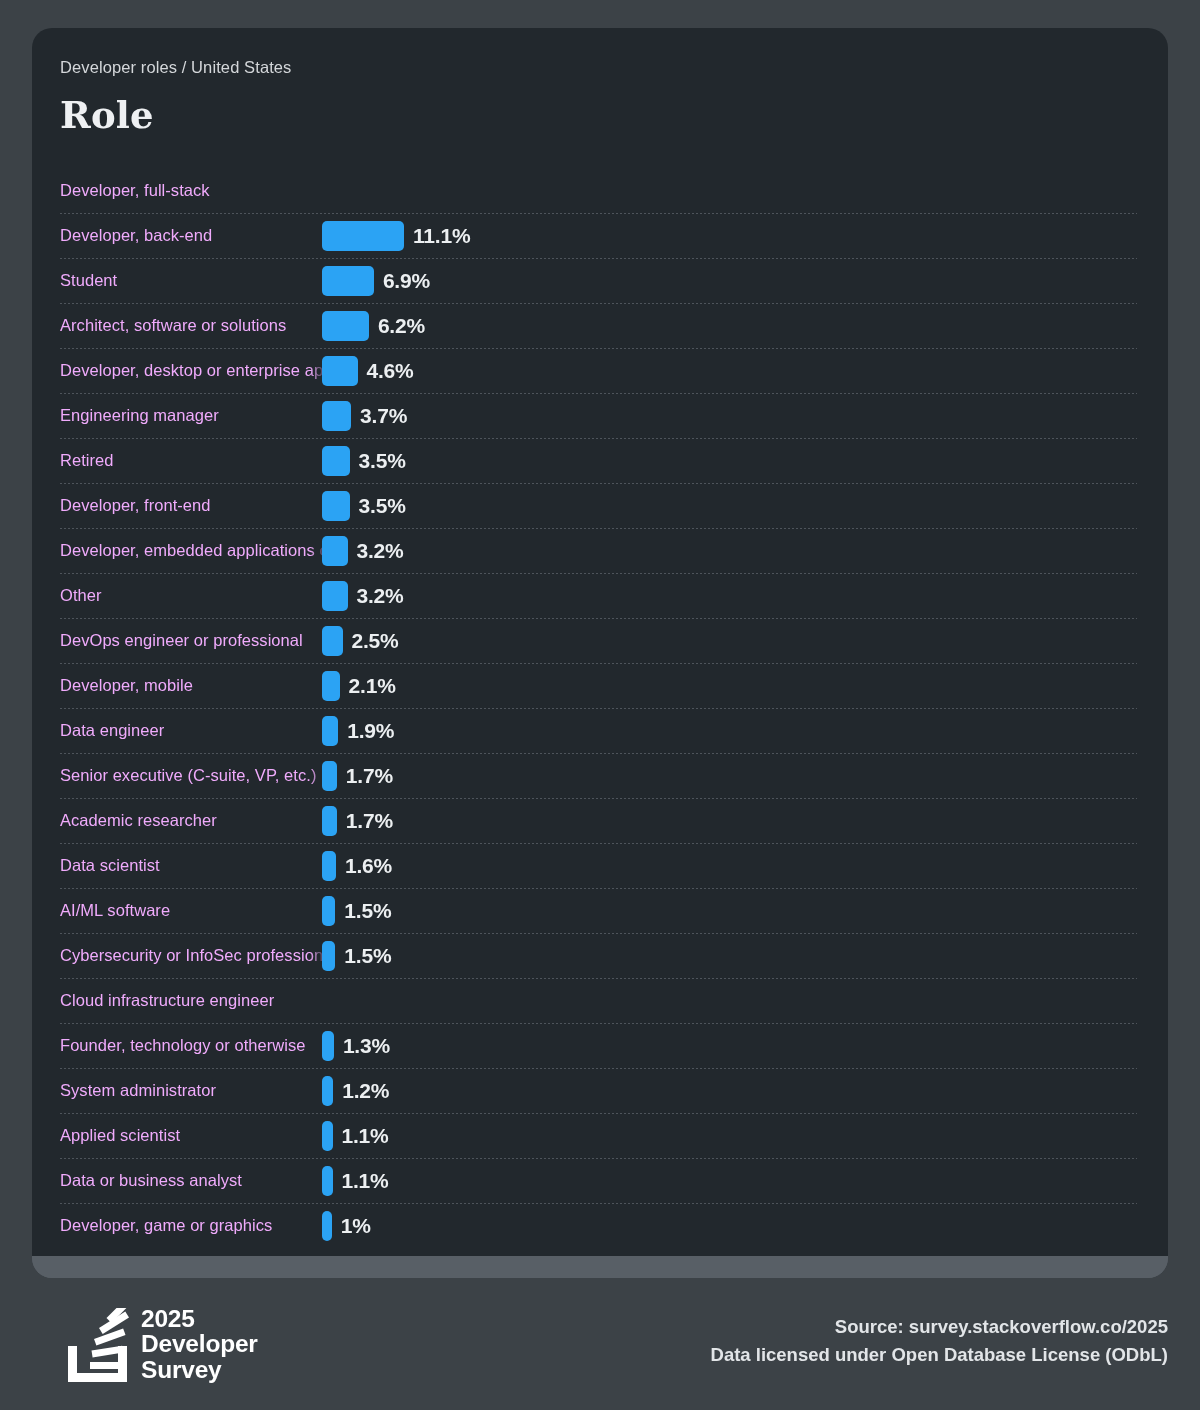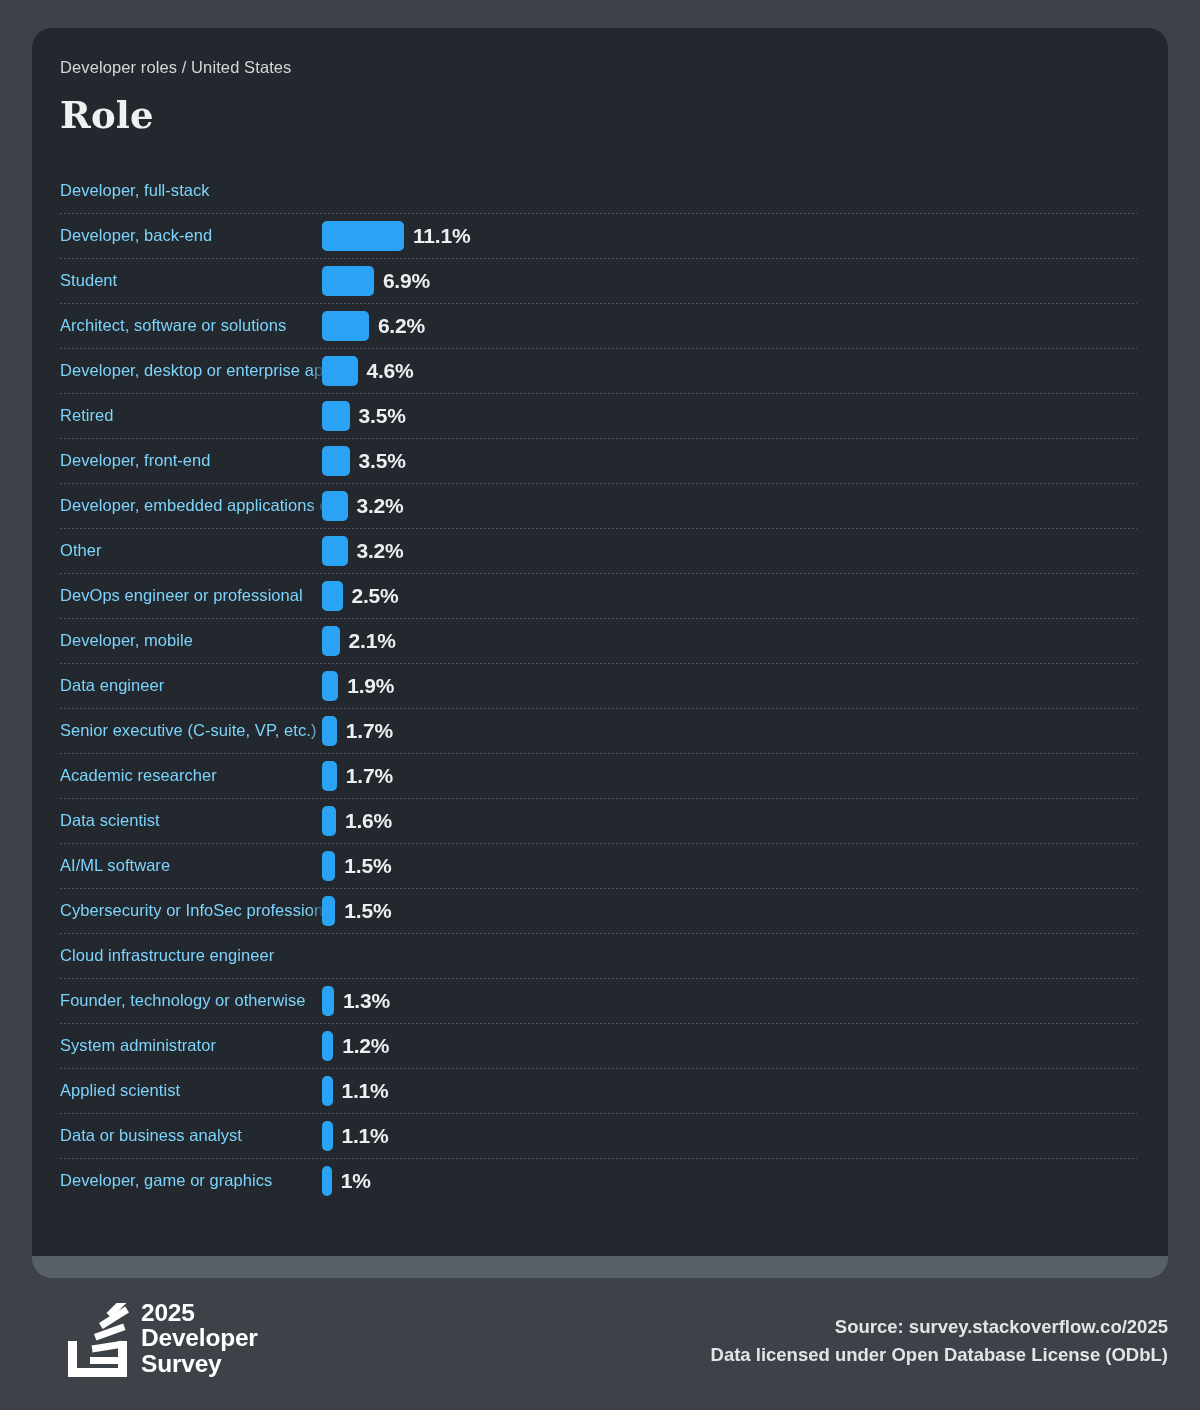--- a/index.html
+++ b/index.html
@@ -80,21 +80,21 @@
     background-repeat: repeat-x;
   }
 
   .row-label {
     width: 262px;
     min-width: 262px;
     flex: 0 0 262px;
     overflow: hidden;
     white-space: nowrap;
     font-size: 16.5px;
-    color: #7dd3fc;
+    color: #f0abfc;
     letter-spacing: 0.05px;
     padding-right: 1px;
     -webkit-mask-image: linear-gradient(to right, #000 0, #000 250px, rgba(0,0,0,0.25) 262px);
             mask-image: linear-gradient(to right, #000 0, #000 250px, rgba(0,0,0,0.25) 262px);
   }
 
   .bar-zone {
     display: flex;
     align-items: center;
     flex: 1 1 auto;
@@ -140,23 +140,23 @@
     position: absolute;
     left: 32px;
     top: 1294px;
     width: 1136px;
     height: 96px;
   }
 
   .logo-wrap {
     position: absolute;
     left: 33px;
-    top: 6px;
+    top: 12px;
     display: flex;
-    align-items: flex-end;
+    align-items: center;
     gap: 12px;
   }
 
   .logo-mark { width: 64px; height: 74px; display: block; }
 
   .logo-text {
     color: #ffffff;
     font-size: 24.5px;
     font-weight: bold;
     line-height: 1.04;
@@ -211,20 +211,27 @@
             <div class="bar-zone">
               <div class="bar" style="width: 46.9px; background: rgb(43, 163, 244);"></div>
               <div class="bar-value">6.2%</div>
             </div>
           </div>
           <div class="row">
             <div class="row-label">Developer, desktop or enterprise applications</div>
             <div class="bar-zone">
               <div class="bar" style="width: 35.5px; background: rgb(43, 163, 244);"></div>
               <div class="bar-value">4.6%</div>
+            </div>
+          </div>
+          <div class="row">
+            <div class="row-label">Engineering manager</div>
+            <div class="bar-zone">
+              <div class="bar" style="width: 29.1px; background: rgb(43, 163, 244);"></div>
+              <div class="bar-value">3.7%</div>
             </div>
           </div>
           <div class="row">
             <div class="row-label">Retired</div>
             <div class="bar-zone">
               <div class="bar" style="width: 27.6px; background: rgb(43, 163, 244);"></div>
               <div class="bar-value">3.5%</div>
             </div>
           </div>
           <div class="row">

